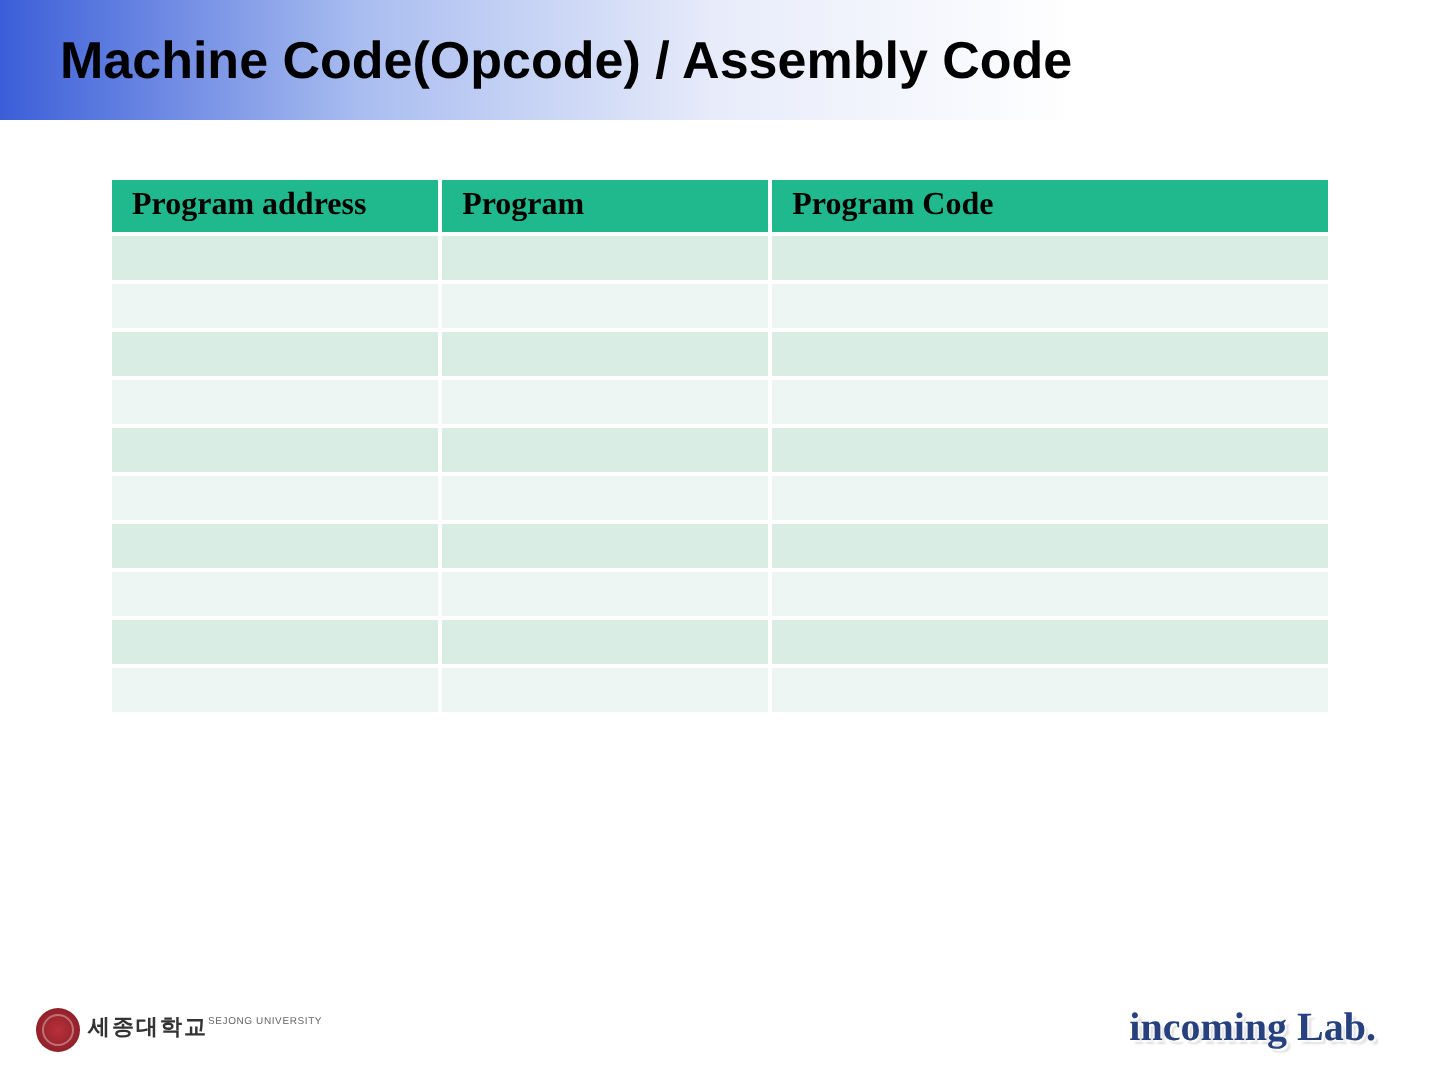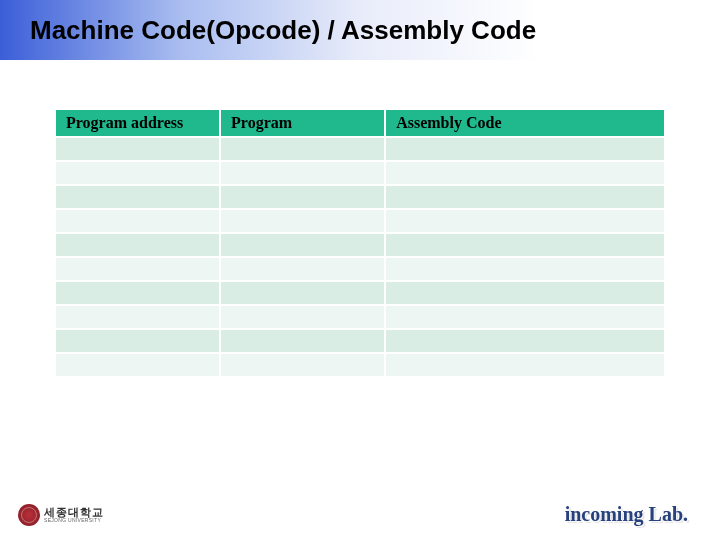--- a/index.html
+++ b/index.html
@@ -19,21 +19,21 @@
     align-items: center;
     padding-left: 30px;
   }
   .title-text {
     font-family: Arial, Helvetica, sans-serif;
     font-size: 26px;
     font-weight: bold;
     color: #000;
   }
   .table-wrap {
-    margin: 48px 54px 0 54px;
+    margin: 28px 54px 0 54px;
   }
   table {
     width: 100%;
     border-collapse: separate;
     border-spacing: 2px 2px;
     table-layout: fixed;
   }
   th {
     background: #1fb98d;
     color: #000;
@@ -78,21 +78,21 @@
   }
   .logo-mark::before {
     content: "";
     position: absolute;
     inset: 3px;
     border: 1px solid rgba(255,255,255,0.35);
     border-radius: 50%;
   }
   .logo-text {
     display: flex;
-    flex-direction: column;
+    flex-direction: row;
     line-height: 1;
   }
   .logo-kr {
     font-family: Arial, sans-serif;
     font-size: 11px;
     font-weight: bold;
     color: #333;
     letter-spacing: 1px;
   }
   .logo-en {
@@ -120,21 +120,21 @@
   <table>
     <colgroup>
       <col class="c1">
         <col class="c2">
         <col class="c3">
     </colgroup>
     <thead>
       <tr>
         <th>Program address</th>
         <th>Program</th>
-        <th>Assembly Code</th>
+        <th>Program Code</th>
       </tr>
     </thead>
     <tbody>
       <tr>
         <td></td>
         <td></td>
         <td></td>
       </tr>
       <tr>
         <td></td>

